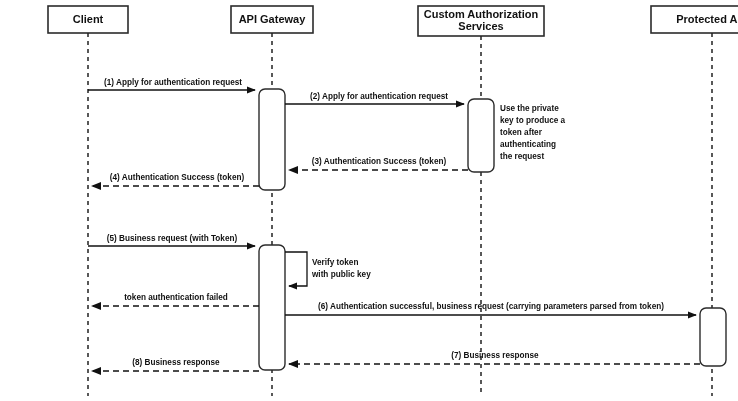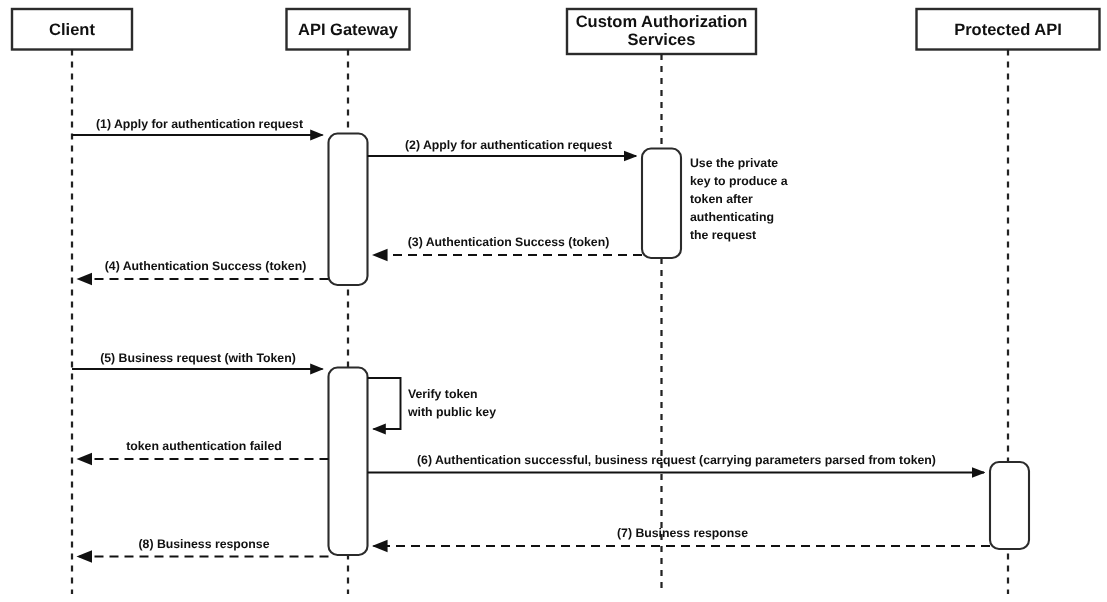--- a/index.html
+++ b/index.html
@@ -11,20 +11,21 @@
     width: 738px;
     height: 401px;
     font-family: "Liberation Sans", sans-serif;
     overflow: hidden;
   }
   #diagram-root {
     position: relative;
     width: 674px;
     height: 401px;
     background: #ffffff;
+    padding-left: 40px;
   }
   svg#seq {
     display: block;
     width: 738px;
     height: 401px;
     background: #ffffff;
   }
   .participant-box {
     fill: #ffffff;
     stroke: #2b2b2b;

